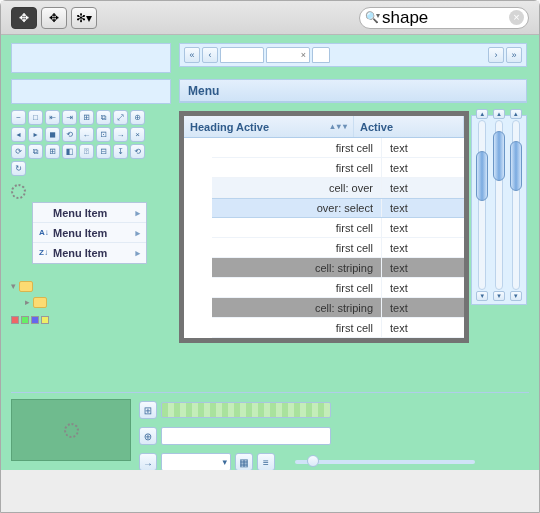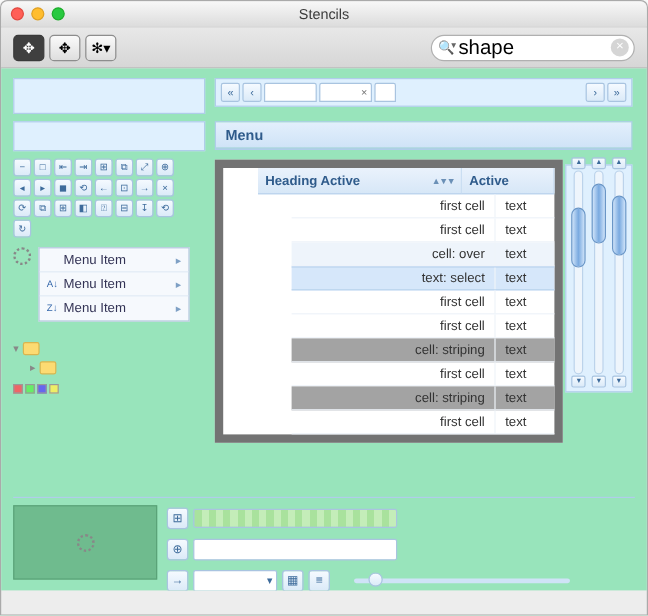--- a/index.html
+++ b/index.html
@@ -34,42 +34,42 @@
 .panel-light { background: #dff0fe; border: 1px solid #b0cdea; }
 
 .left-col { position: absolute; left: 10px; top: 8px; width: 160px; }
 .small-panel { height: 30px; margin-bottom: 6px; }
 .small-panel2 { height: 25px; margin-bottom: 6px; }
 .icon-grid { display: flex; flex-wrap: wrap; gap: 2px; margin-top: 4px; width: 140px; }
 .mini-btn { width: 15px; height: 15px; border: 1px solid #a9c4e0; border-radius: 3px; background: linear-gradient(#f5faff,#dbeaf8); display: flex; align-items: center; justify-content: center; font-size: 8px; color: #3d6b9b; }
 
 .spinner { width: 15px; height: 15px; border: 2px dotted #888; border-radius: 50%; display: inline-block; }
 
-.menu { border: 1px solid #b2c6dd; background: #f6f9fd; font-size: 11px; width: 126px; margin-top: 0; }
+.menu { border: 1px solid #b2c6dd; background: #f6f9fd; font-size: 11px; width: 115px; margin-top: 18px; font-weight: bold; }
 .menu-row { height: 20px; border-bottom: 1px solid #e2ebf5; display: flex; align-items: center; padding: 0 6px; gap: 4px; color: #335; }
 .menu-row:last-child { border-bottom: none; }
 .menu-arrow { margin-left: auto; color: #7ea0c5; font-size: 9px; }
 .sort-ico { width: 10px; height: 10px; font-size: 8px; color: #3366aa; }
 
 .tree { margin-top: 14px; font-size: 11px; color: #444; }
 .tree-row { display: flex; align-items: center; gap: 3px; height: 16px; }
 .folder-ico { width: 14px; height: 11px; background: #fcdb72; border: 1px solid #d9b54e; border-radius: 2px; }
 .color-swatches { margin-top: 6px; display: flex; gap: 2px; }
 .color-swatches span { width: 8px; height: 8px; border: 1px solid #999; }
 
 .main-area { position: absolute; left: 178px; top: 8px; width: 348px; }
 .tabbar { height: 24px; background: #dff0fe; border: 1px solid #b0cdea; display: flex; align-items: center; padding: 0 4px; gap: 2px; }
 .tab-nav-btn { width: 16px; height: 16px; border: 1px solid #a9c4e0; border-radius: 2px; background: linear-gradient(#f5faff,#dbeaf8); display: flex; align-items: center; justify-content: center; font-size: 9px; color: #3d6b9b; }
 .tab-item { height: 16px; border: 1px solid #a9c4e0; border-radius: 2px 2px 0 0; background: #fff; width: 44px; display: flex; align-items: center; justify-content: flex-end; padding: 0 3px; font-size: 9px; color: #777; }
 .tabspace { flex: 1; }
 
 .title-panel { margin-top: 12px; border: 1px solid #b0cdea; background: #fff; }
 .title-head { height: 22px; background: linear-gradient(#e3effc,#cfe3f7); border-bottom: 1px solid #b0cdea; display: flex; align-items: center; padding: 0 8px; font-size: 12px; font-weight: bold; color: #2f5b8b; }
 
-.grid-panel { margin-top: 8px; border: 7px solid #737373; background: #fff; display: flex; width: 290px; padding-left: 29px; }
+.grid-panel { margin-top: 8px; border: 5px solid #737373; background: #fff; display: flex; width: 290px; }
 .grid-main { flex: 1; }
 .grid-head { height: 22px; background: linear-gradient(#eaf2fc,#d7e7f7); border-bottom: 1px solid #b0cdea; display: flex; font-size: 11px; font-weight: bold; color: #2f5b8b; }
 .col { border-right: 1px solid #cadef2; display: flex; align-items: center; padding: 0 6px; }
 .col-a { width: 170px; justify-content: space-between; }
 .col-b { flex: 1; }
 .sort-ind { display: flex; gap: 1px; font-size: 8px; color: #6b90b7; }
 .grid-body { }
 .grid-row { height: 20px; display: flex; font-size: 11px; color: #333; border-bottom: 1px solid #eef3f9; margin-left: 28px; }
 .grid-row.stripe { background: #a3a3a3; }
 .grid-row.over { background: #eef4fb; }
@@ -90,28 +90,20 @@
 .text-input { width: 170px; height: 18px; border: 1px solid #a9c4e0; background: #fff; border-radius: 2px; }
 .combo { width: 70px; height: 18px; border: 1px solid #a9c4e0; background: #fff; border-radius: 2px; display: flex; align-items: center; justify-content: flex-end; padding: 0 3px; font-size: 9px; color: #3d6b9b; }
 .h-slider { width: 180px; height: 4px; background: #cfe3f7; border-radius: 2px; position: relative; }
 .h-slider-thumb { width: 12px; height: 12px; border-radius: 50%; background: linear-gradient(#f5faff,#dbeaf8); border: 1px solid #a9c4e0; position: absolute; top: -5px; left: 12px; }
 </style>
 </head>
 <body>
 
 <div class="window">
 
-  <div class="titlebar">
-    <div class="traffic">
-      <span class="t-close"></span>
-      <span class="t-min"></span>
-      <span class="t-max"></span>
-    </div>
-    <div class="window-title">Stencils</div>
-  </div>
 
   <div class="toolbar">
     <div class="tbtn dark">✥</div>
     <div class="tbtn">✥</div>
     <div class="tbtn">✻▾</div>
     <div class="spacer"></div>
     <div class="search-wrap">
       <span class="search-mag">🔍</span>
       <span class="search-arrow">▾</span>
       <input class="search" value="shape" style="">
@@ -226,21 +218,21 @@
               </div>
               <div class="grid-row ">
                 <div class="cell-a">first cell</div>
                 <div class="cell-b">text</div>
               </div>
               <div class="grid-row over">
                 <div class="cell-a">cell: over</div>
                 <div class="cell-b">text</div>
               </div>
               <div class="grid-row sel">
-                <div class="cell-a">text: select</div>
+                <div class="cell-a">over: select</div>
                 <div class="cell-b">text</div>
               </div>
               <div class="grid-row ">
                 <div class="cell-a">first cell</div>
                 <div class="cell-b">text</div>
               </div>
               <div class="grid-row ">
                 <div class="cell-a">first cell</div>
                 <div class="cell-b">text</div>
               </div>

